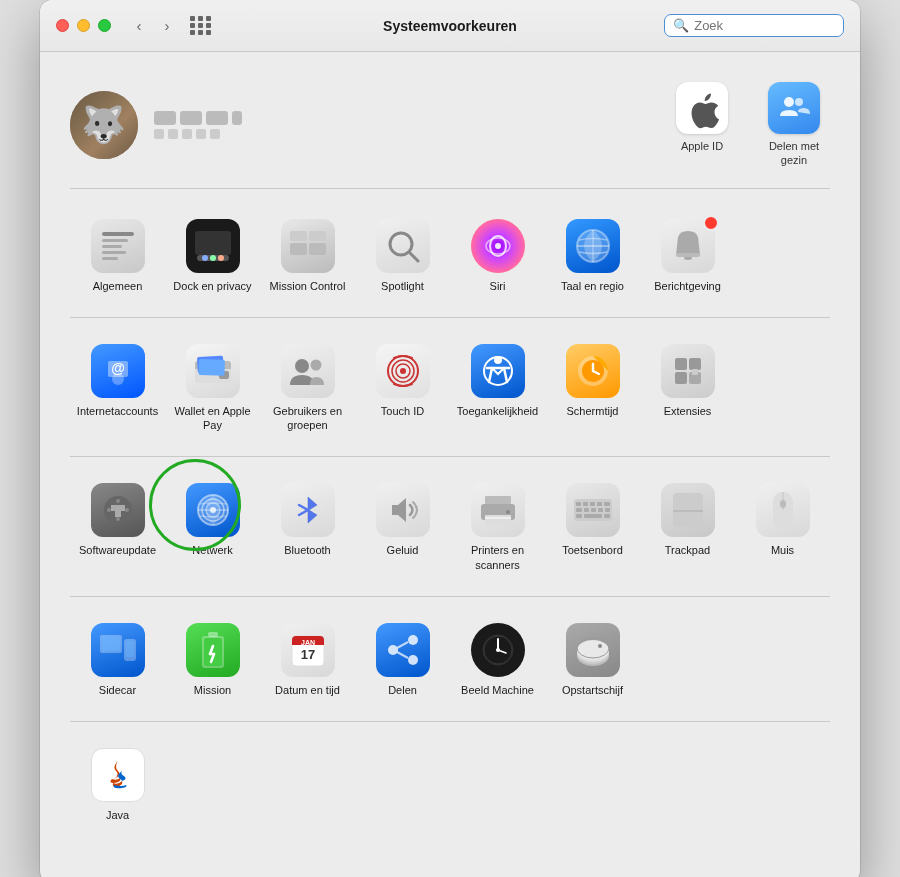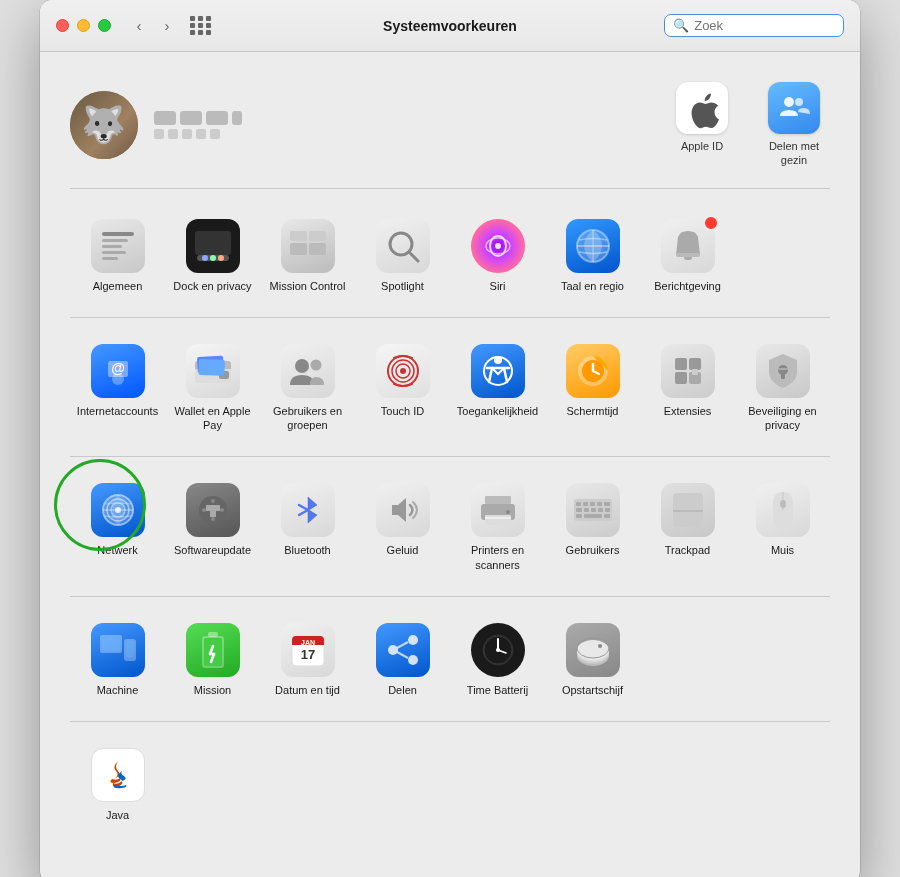--- a/index.html
+++ b/index.html
@@ -564,67 +564,56 @@
               <rect x="6" y="6" width="12" height="12" rx="2" fill="#999"></rect>
               <rect x="20" y="6" width="12" height="12" rx="2" fill="#999"></rect>
               <rect x="6" y="20" width="12" height="12" rx="2" fill="#999"></rect>
               <rect x="20" y="20" width="12" height="12" rx="2" fill="#aaa"></rect>
               <rect x="23" y="17" width="6" height="6" rx="1" fill="#ccc"></rect>
             </svg>
           </div>
           <span class="icon-label">Extensies</span>
         </div>
 
-        <div class="icon-item">
-          <div class="icon-box icon-beveiliging">
-            <svg width="36" height="38" viewBox="0 0 36 38">
-              <path d="M18 2 L32 8 L32 20 Q32 30 18 36 Q4 30 4 20 L4 8 Z" fill="#bbb"></path>
-              <circle cx="18" cy="18" r="5" fill="#888"></circle>
-              <rect x="16" y="20" width="4" height="7" rx="1" fill="#888"></rect>
-              <rect x="13" y="16" width="10" height="2" rx="1" fill="#aaa"></rect>
-            </svg>
-          </div>
-          <span class="icon-label">Beveiliging en privacy</span>
-        </div>
 
       </div>
     </div>
 
     <div class="section">
       <div class="icon-grid">
+
+        <div class="icon-item">
+          <div class="icon-box icon-software">
+            <svg width="38" height="38" viewBox="0 0 38 38">
+              <circle cx="19" cy="19" r="14" fill="#666"></circle>
+              <path d="M12 14 L26 14 L26 20 L22 20 L22 26 L16 26 L16 20 L12 20 Z" fill="#aaa"></path>
+              <circle cx="19" cy="10" r="2" fill="#888"></circle>
+              <circle cx="10" cy="19" r="2" fill="#888"></circle>
+              <circle cx="28" cy="19" r="2" fill="#888"></circle>
+              <circle cx="19" cy="28" r="2" fill="#888"></circle>
+            </svg>
+          </div>
+          <span class="icon-label">Software­update</span>
+        </div>
 
         <div class="icon-item network-highlight">
           <div class="icon-box icon-netwerk">
             <svg width="38" height="38" viewBox="0 0 38 38">
               <circle cx="19" cy="19" r="15" fill="rgba(255,255,255,0.2)"></circle>
               <circle cx="19" cy="19" r="11" fill="none" stroke="rgba(255,255,255,0.5)" stroke-width="1.5"></circle>
               <circle cx="19" cy="19" r="7" fill="none" stroke="rgba(255,255,255,0.4)" stroke-width="1.5"></circle>
               <circle cx="19" cy="19" r="3" fill="white" opacity="0.8"></circle>
               <path d="M19 4 Q26 10 26 19 Q26 28 19 34 Q12 28 12 19 Q12 10 19 4Z" fill="rgba(255,255,255,0.2)"></path>
               <line x1="4" y1="19" x2="34" y2="19" stroke="rgba(255,255,255,0.4)" stroke-width="1.5"></line>
               <path d="M6 13 Q19 11 32 13" stroke="rgba(255,255,255,0.3)" fill="none" stroke-width="1.5"></path>
               <path d="M6 25 Q19 27 32 25" stroke="rgba(255,255,255,0.3)" fill="none" stroke-width="1.5"></path>
               <circle cx="19" cy="19" r="15" fill="none" stroke="rgba(255,255,255,0.5)" stroke-width="2"></circle>
             </svg>
           </div>
           <span class="icon-label">Netwerk</span>
-        </div>
-
-        <div class="icon-item">
-          <div class="icon-box icon-software">
-            <svg width="38" height="38" viewBox="0 0 38 38">
-              <circle cx="19" cy="19" r="14" fill="#666"></circle>
-              <path d="M12 14 L26 14 L26 20 L22 20 L22 26 L16 26 L16 20 L12 20 Z" fill="#aaa"></path>
-              <circle cx="19" cy="10" r="2" fill="#888"></circle>
-              <circle cx="10" cy="19" r="2" fill="#888"></circle>
-              <circle cx="28" cy="19" r="2" fill="#888"></circle>
-              <circle cx="19" cy="28" r="2" fill="#888"></circle>
-            </svg>
-          </div>
-          <span class="icon-label">Software­update</span>
         </div>
 
         <div class="icon-item">
           <div class="icon-box icon-bluetooth">
             <svg width="38" height="38" viewBox="0 0 38 38">
               <path d="M19 6 L19 32 L28 24 L20 19 L28 14 Z" fill="#5577ee" stroke="#4466cc" stroke-width="0.5"></path>
               <path d="M19 19 L10 24" stroke="#5577ee" stroke-width="2.5" stroke-linecap="round"></path>
               <path d="M19 19 L10 14" stroke="#5577ee" stroke-width="2.5" stroke-linecap="round"></path>
             </svg>
           </div>
@@ -667,21 +656,21 @@
               <rect x="3" y="13" width="6" height="4" rx="1" fill="#aaa"></rect>
               <rect x="11" y="13" width="5" height="4" rx="1" fill="#aaa"></rect>
               <rect x="18" y="13" width="5" height="4" rx="1" fill="#aaa"></rect>
               <rect x="25" y="13" width="5" height="4" rx="1" fill="#aaa"></rect>
               <rect x="32" y="13" width="5" height="4" rx="1" fill="#aaa"></rect>
               <rect x="11" y="19" width="18" height="4" rx="1" fill="#aaa"></rect>
               <rect x="3" y="19" width="6" height="4" rx="1" fill="#aaa"></rect>
               <rect x="31" y="19" width="6" height="4" rx="1" fill="#aaa"></rect>
             </svg>
           </div>
-          <span class="icon-label">Gebruikers</span>
+          <span class="icon-label">Toetsenbord</span>
         </div>
 
         <div class="icon-item">
           <div class="icon-box icon-trackpad">
             <svg width="34" height="38" viewBox="0 0 34 38">
               <rect x="2" y="2" width="30" height="34" rx="4" fill="#ccc"></rect>
               <line x1="2" y1="20" x2="32" y2="20" stroke="#aaa" stroke-width="1"></line>
             </svg>
           </div>
           <span class="icon-label">Trackpad</span>
@@ -707,21 +696,21 @@
 
         <div class="icon-item">
           <div class="icon-box icon-sidecar">
             <svg width="40" height="34" viewBox="0 0 40 34">
               <rect x="2" y="2" width="22" height="18" rx="2" fill="rgba(255,255,255,0.3)"></rect>
               <rect x="4" y="4" width="18" height="14" rx="1" fill="rgba(100,180,255,0.5)"></rect>
               <rect x="26" y="6" width="12" height="22" rx="3" fill="rgba(255,255,255,0.3)"></rect>
               <rect x="28" y="8" width="8" height="16" rx="2" fill="rgba(100,180,255,0.4)"></rect>
             </svg>
           </div>
-          <span class="icon-label">Machine</span>
+          <span class="icon-label">Sidecar</span>
         </div>
 
         <div class="icon-item">
           <div class="icon-box icon-batterij">
             <svg width="26" height="40" viewBox="0 0 26 40">
               <rect x="2" y="6" width="22" height="32" rx="3" fill="rgba(255,255,255,0.3)"></rect>
               <rect x="4" y="8" width="18" height="28" rx="2" fill="#44cc44"></rect>
               <rect x="8" y="2" width="10" height="5" rx="2" fill="rgba(255,255,255,0.4)"></rect>
               <line x1="13" y1="16" x2="10" y2="24" stroke="white" stroke-width="2.5" stroke-linecap="round"></line>
               <line x1="10" y1="24" x2="14" y2="24" stroke="white" stroke-width="2.5" stroke-linecap="round"></line>
@@ -761,21 +750,21 @@
           <div class="icon-box icon-time" style="border-radius:50%;">
             <svg width="38" height="38" viewBox="0 0 38 38">
               <circle cx="19" cy="19" r="17" fill="#1a1a1a"></circle>
               <circle cx="19" cy="19" r="15" fill="none" stroke="#333" stroke-width="1"></circle>
               <circle cx="19" cy="19" r="14" fill="none" stroke="#555" stroke-width="0.5"></circle>
               <line x1="19" y1="8" x2="19" y2="19" stroke="white" stroke-width="2" stroke-linecap="round"></line>
               <line x1="19" y1="19" x2="27" y2="22" stroke="white" stroke-width="1.5" stroke-linecap="round"></line>
               <circle cx="19" cy="19" r="2" fill="white"></circle>
             </svg>
           </div>
-          <span class="icon-label">Time Batterij</span>
+          <span class="icon-label">Beeld Machine</span>
         </div>
 
         <div class="icon-item">
           <div class="icon-box icon-opstart">
             <svg width="40" height="36" viewBox="0 0 40 36">
               <ellipse cx="20" cy="24" rx="16" ry="10" fill="#bbb"></ellipse>
               <ellipse cx="20" cy="22" rx="16" ry="10" fill="#ccc"></ellipse>
               <ellipse cx="20" cy="20" rx="16" ry="10" fill="#ddd"></ellipse>
               <ellipse cx="20" cy="18" rx="16" ry="10" fill="#e8e8e8"></ellipse>
               <ellipse cx="20" cy="16" rx="16" ry="10" fill="none" stroke="#999" stroke-width="1"></ellipse>

